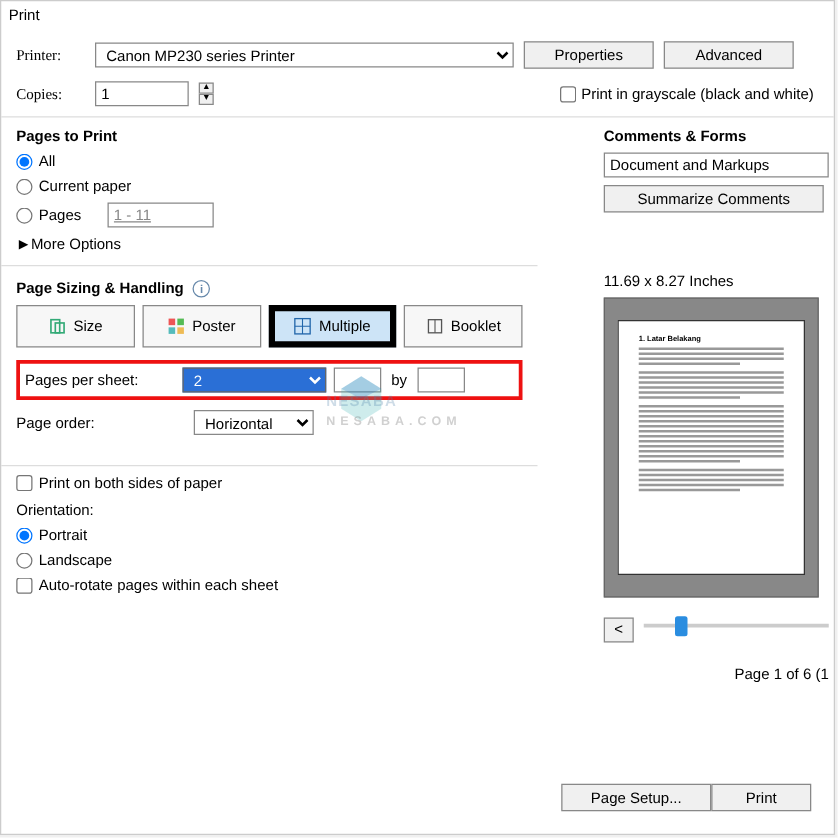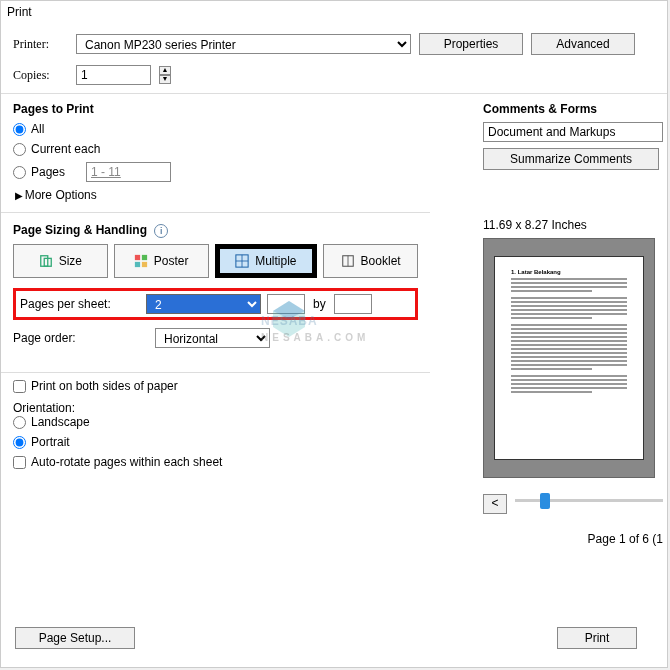--- a/index.html
+++ b/index.html
@@ -32,35 +32,35 @@
 .sizing-btn { flex: 1; border: 1px solid #888; background: #f7f7f7; padding: 5px 0; display: flex; align-items: center; justify-content: center; gap: 6px; cursor: pointer; }
 .sizing-btn.active { background: #cde4f7; border: 5px solid #000000; }
 .icon { width: 14px; height: 14px; display: inline-block; }
 .redbox { border: 3px solid #e11; padding: 3px 4px; margin-bottom: 8px; }
 .pps-row { display: flex; align-items: center; gap: 6px; }
 .pps-label { width: 120px; }
 .pps-select { width: 115px; background: #2a6fd6; color: #fff; border: 1px solid #666; }
 .by-input { width: 38px; }
 .by-txt { margin: 0 2px; }
 .order-row { display: flex; align-items: center; gap: 22px; margin-bottom: 24px; }
-.order-select { width: 115px; }
+.order-select { width: 96px; }
 .combo-select { width: 180px; display: inline-block; border: 1px solid #888; padding: 2px 4px; height: 20px; background: #fff; }
 .summ-btn { width: 176px; margin-top: 6px; }
 .preview-label { margin-top: 48px; font-size: 12px; }
 .preview { margin-top: 6px; width: 172px; height: 240px; border: 1px solid #666; background: #888; display: flex; align-items: center; justify-content: center; }
 .preview-page { width: 150px; height: 204px; background: #fff; border: 1px solid #333; padding: 12px 16px; overflow: hidden; }
 .preview-page .ptitle { font-size: 6px; font-weight: bold; margin-bottom: 3px; }
 .preview-page .pline { height: 2px; background: #999; margin-bottom: 2px; }
 .preview-page .pline.short { width: 70%; }
 .arrow-btn { width: 24px; height: 20px; border: 1px solid #888; background: #f0f0f0; cursor: pointer; margin-top: 8px; text-align: center; line-height: 16px; }
 .pagecount { text-align: right; margin-top: 18px; font-size: 12px; }
 .slider-wrap { display:flex; align-items:center; gap:8px; margin-top:8px; }
 .slider-track { flex:1; height:3px; background:#ccc; position:relative; }
 .slider-thumb { position:absolute; left:25px; top:-6px; width:10px; height:16px; background:#2a8de0; border-radius:2px; }
-.bottom-bar { position: absolute; bottom: 18px; left: 0; right: 16px; display: flex; justify-content: space-between; padding: 0 14px; }
+.bottom-bar { position: absolute; bottom: 18px; left: 0; right: 4px; display: flex; justify-content: flex-end; padding: 0 14px; }
 .print-btn { width: 80px; }
 .setup-btn { width: 120px; }
 .watermark { position: absolute; left: 260px; top: 300px; font-size: 26px; font-weight: bold; color: rgba(80,130,170,0.28); letter-spacing: 1px; pointer-events: none; }
 .watermark .sub { font-size: 10px; letter-spacing: 4px; display: block; text-align: right; color: rgba(100,100,100,0.3); }
 .wm-shape { position:absolute; left:268px; top:296px; width:40px; height:40px; pointer-events:none; }
 </style>
 </head>
 <body>
 
 <div class="window">
@@ -76,35 +76,39 @@
       <button class="btn btn-wide">Advanced</button>
     </div>
     <div class="row">
       <span class="lbl">Copies:</span>
       <input type="text" class="copies-input" value="1" style="">
       <div class="stepper">
         <span>▲</span>
         <span>▼</span>
       </div>
       <div style="flex:1"></div>
+      <label class="chk" style="margin-right:4px;">
+        <input type="checkbox" style="">
+        <span>Print in grayscale (black and white)</span>
+      </label>
     </div>
   </div>
 
   <div class="divider"></div>
 
   <div class="columns">
     <div class="left-col">
       <div class="section-title">Pages to Print</div>
       <div class="radio-row">
         <input type="radio" name="ptp" checked="" style="">
         <span>All</span>
       </div>
       <div class="radio-row">
         <input type="radio" name="ptp" style="">
-        <span>Current each</span>
+        <span>Current paper</span>
       </div>
       <div class="radio-row">
         <input type="radio" name="ptp" style="">
         <span style="width:50px;">Pages</span>
         <input type="text" class="pages-input" value="1 - 11" style="">
       </div>
       <div class="more-opt">
         <span class="tri">▶</span>
         <span>More Options</span>
       </div>
@@ -169,27 +173,27 @@
       </div>
 
       <div class="divider" style="margin:6px -12px;"></div>
 
       <div class="check-row">
         <input type="checkbox" style="">
         <span>Print on both sides of paper</span>
       </div>
 
       <div style="margin-top:8px;">Orientation:</div>
-      <div class="radio-row">
-        <input type="radio" name="ori" style="">
-        <span>Landscape</span>
-      </div>
       <div class="radio-row" style="margin-top:6px;">
         <input type="radio" name="ori" checked="" style="">
         <span>Portrait</span>
+      </div>
+      <div class="radio-row">
+        <input type="radio" name="ori" style="">
+        <span>Landscape</span>
       </div>
       <div class="check-row">
         <input type="checkbox" style="">
         <span>Auto-rotate pages within each sheet</span>
       </div>
     </div>
 
     <div class="right-col">
       <div class="section-title">Comments &amp; Forms</div>
       <div class="combo-select">

